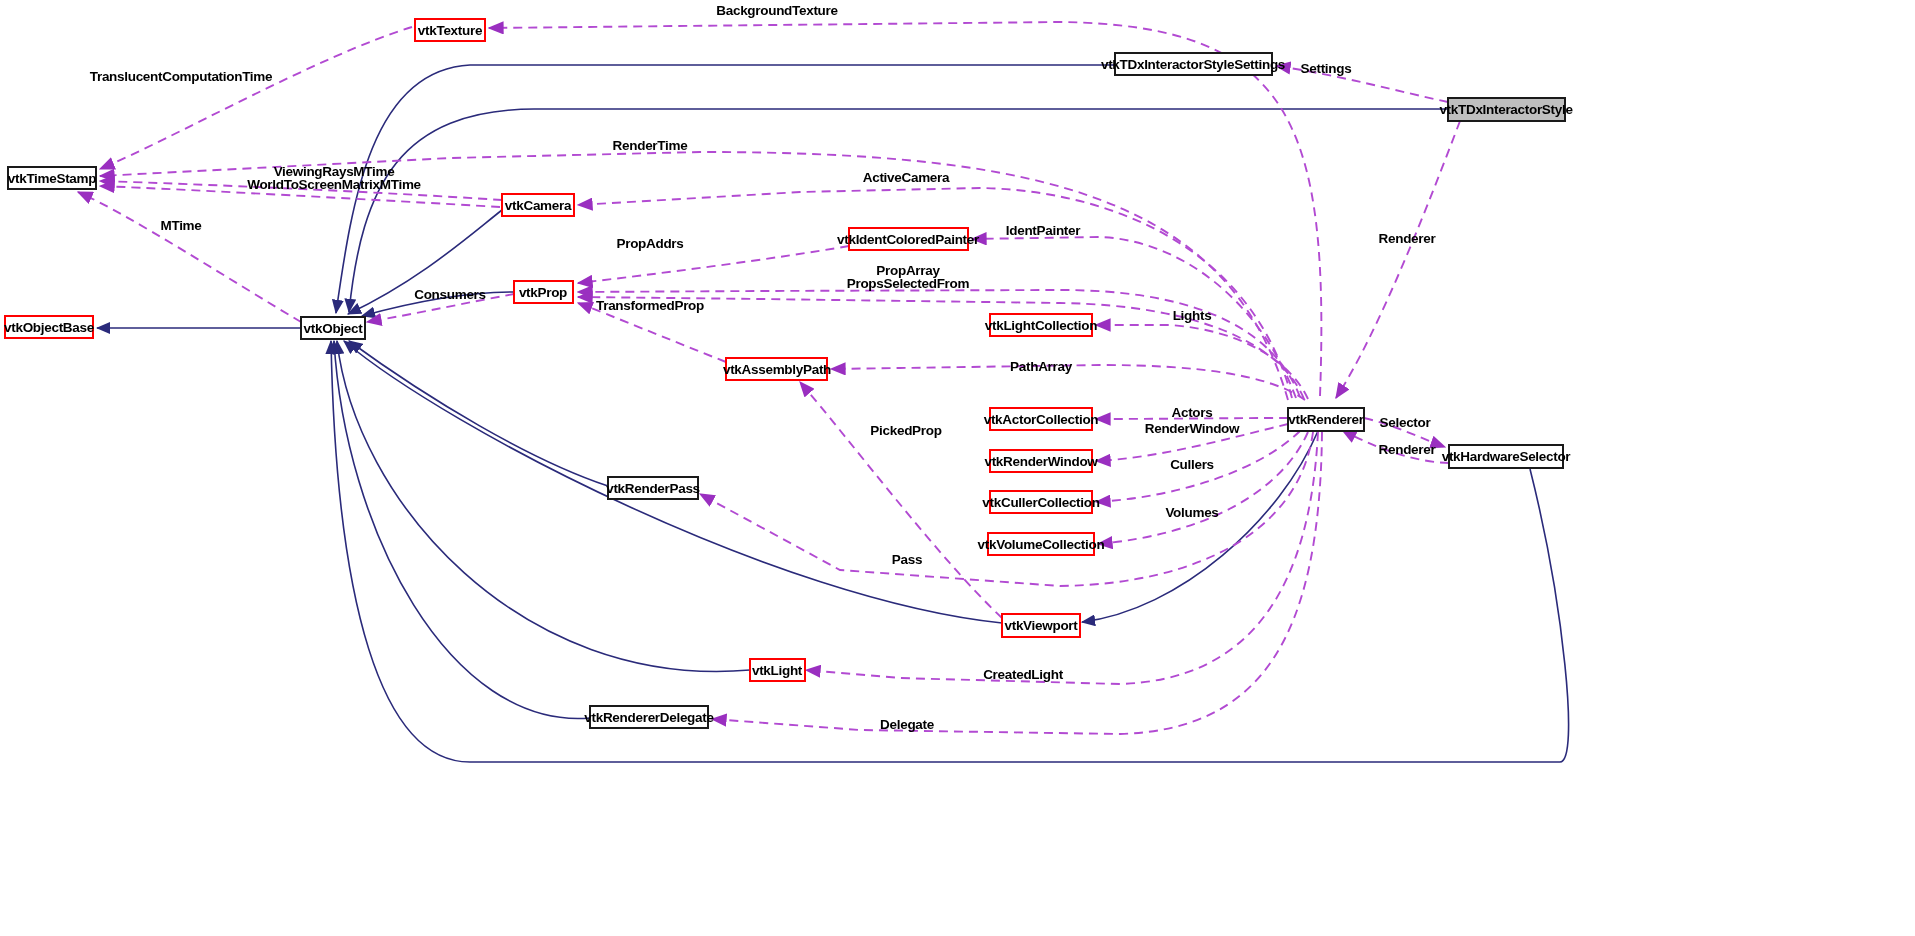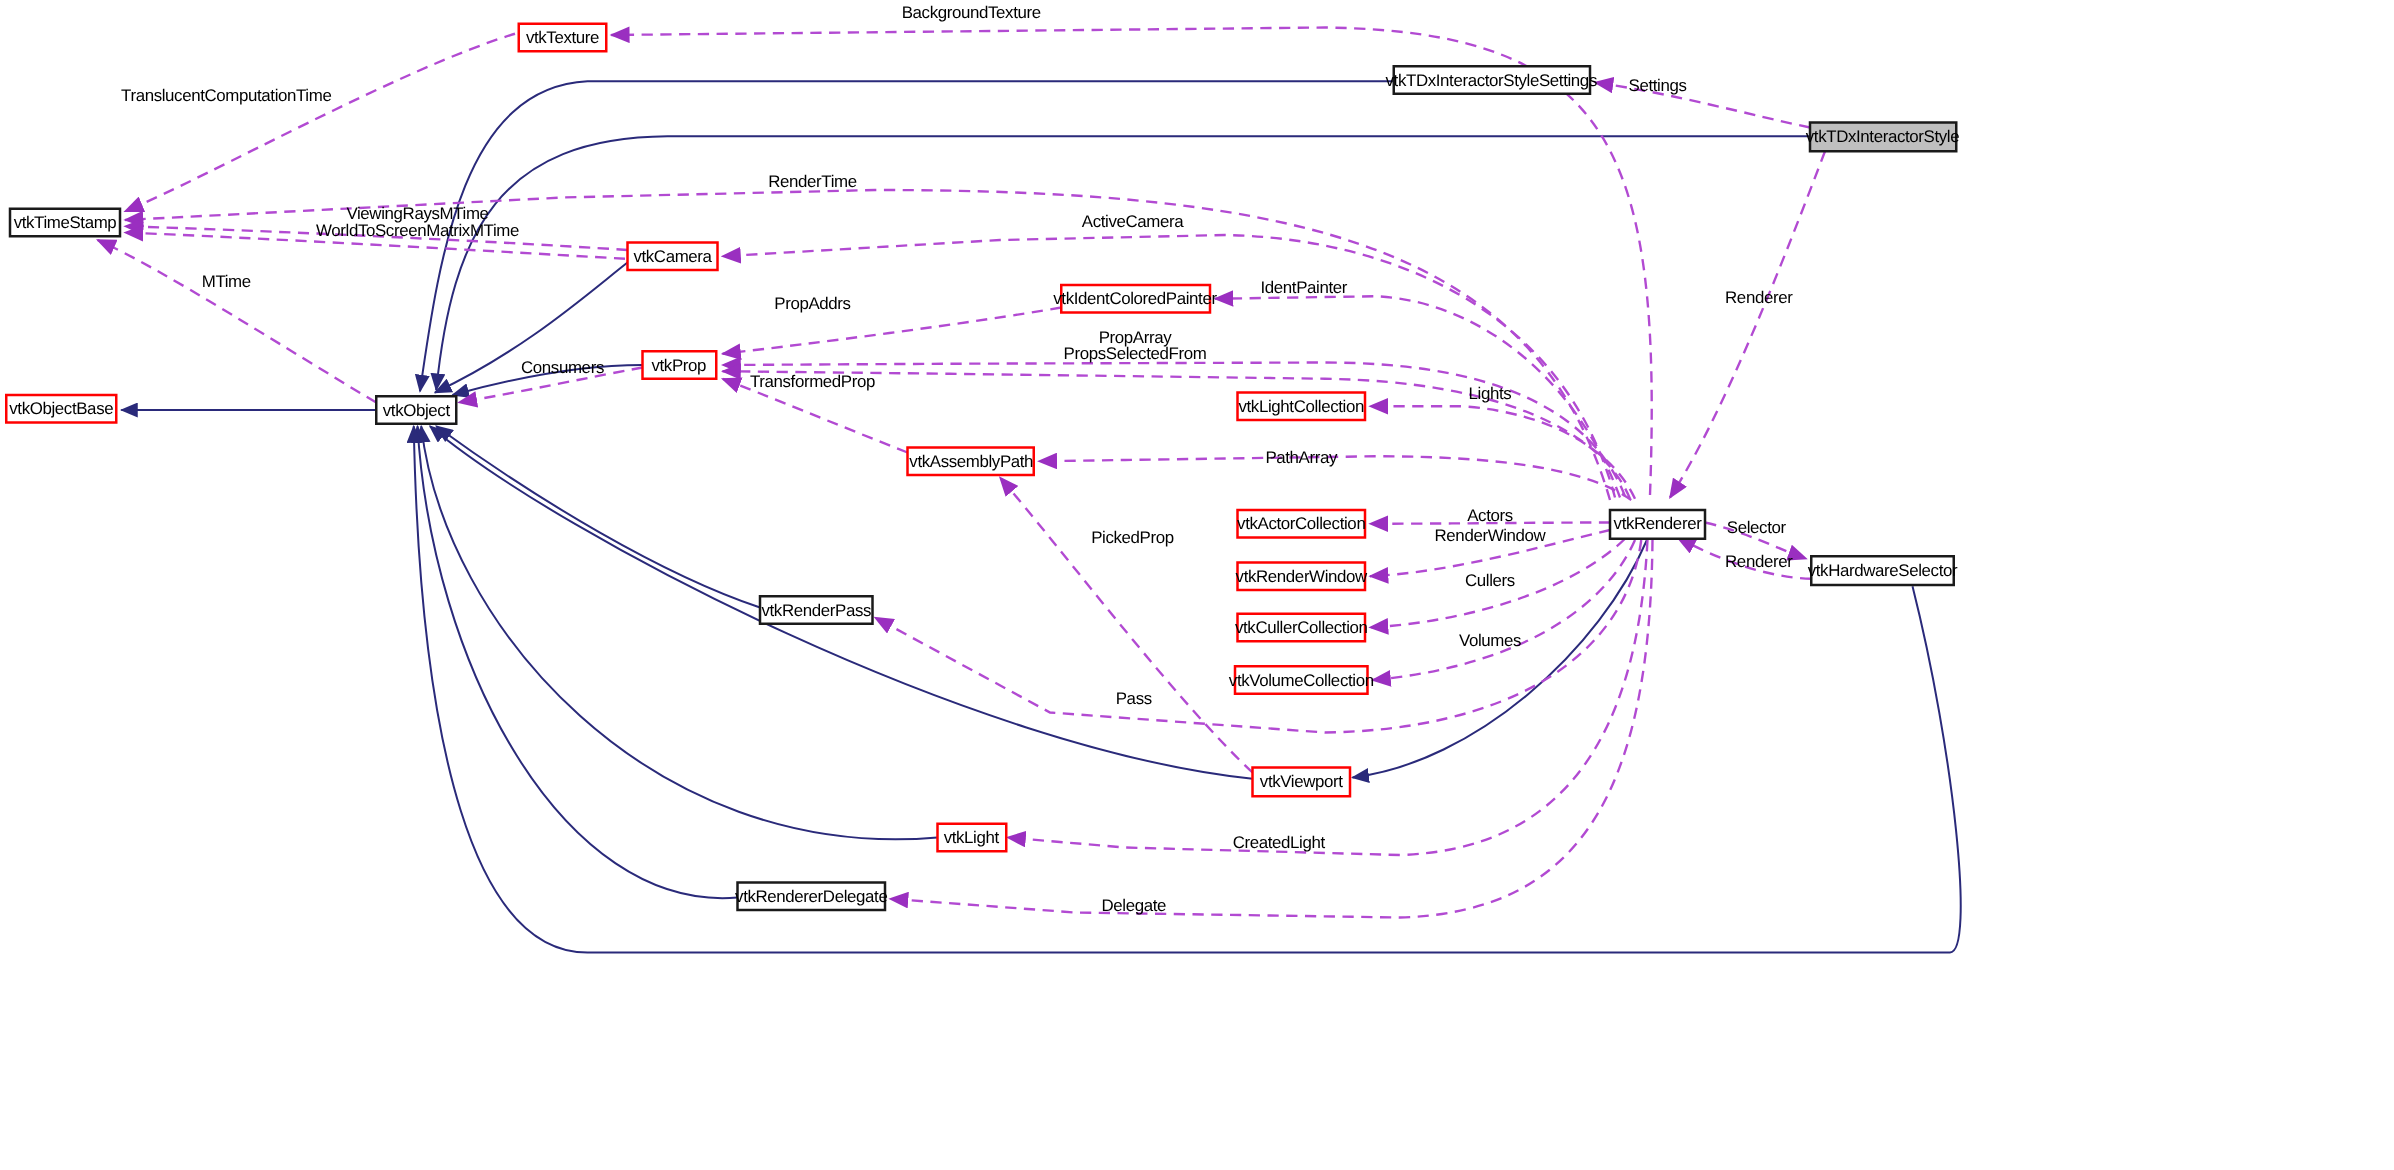--- a/index.html
+++ b/index.html
@@ -11,20 +11,21 @@
     width: 1915px;
     height: 936px;
     font-family: "Liberation Sans", sans-serif;
     overflow: hidden;
   }
   #diagram-root {
     position: relative;
     width: 1915px;
     height: 936px;
     background: #ffffff;
+    font-weight: bold;
   }
   svg#graph {
     position: absolute;
     left: 0;
     top: 0;
     width: 1915px;
     height: 936px;
     display: block;
   }
   .node-box {

